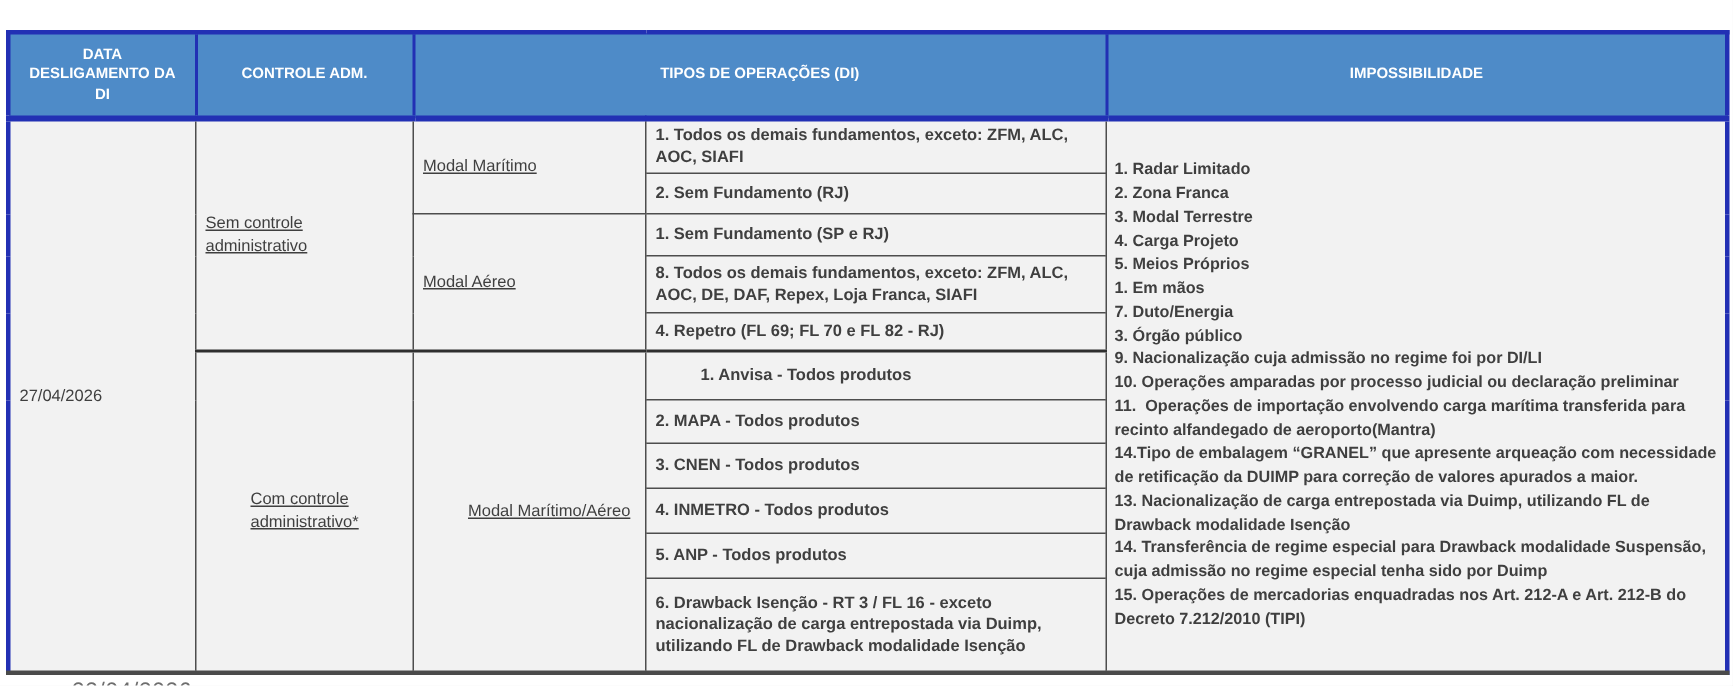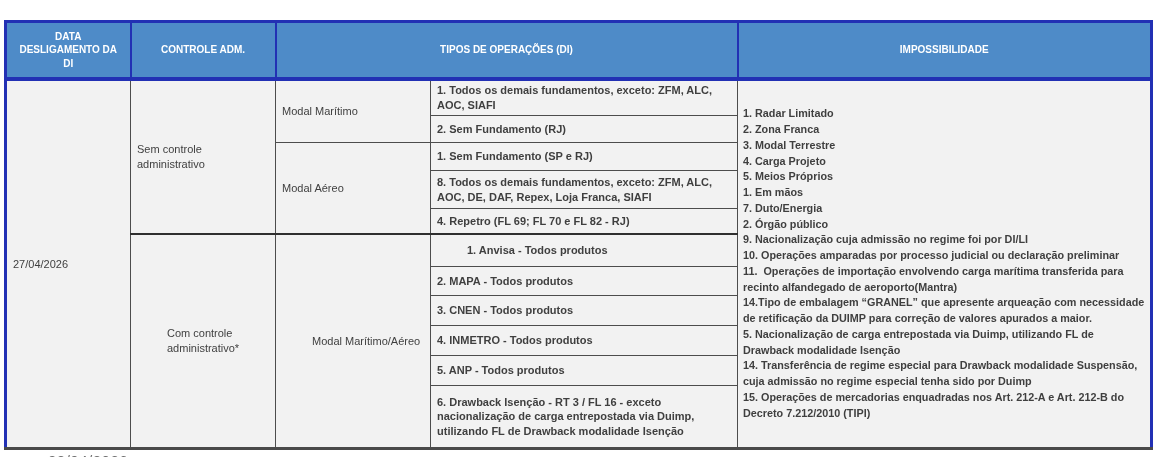--- a/index.html
+++ b/index.html
@@ -36,21 +36,21 @@
   td{
     border:1px solid #4d4d4d;
     background:var(--cell-bg);
     color:var(--body-text);
     font-size:11px;
     vertical-align:middle;
     padding:2px 6px;
     line-height:1.3;
   }
   td.date-cell{text-align:left;}
-  td.label-cell{font-weight:normal;}
+  td.label-cell{font-weight:normal;text-decoration:underline;}
   td.item-cell{font-weight:bold;}
   td.imp-cell{padding:20px 5px;}
   tr.sec-top > td{border-top:2px solid #2f2f2f;padding-left:36px;}
   .imp-item{
     font-size:10.8px;font-weight:bold;line-height:1.46;
     white-space:pre-wrap;
   }
   .footer-date{
     position:absolute;left:48px;top:436px;
     font-size:15px;color:var(--footer-text);
@@ -84,26 +84,26 @@
         <td class="label-cell" rowspan="2">Modal Marítimo</td>
         <td class="item-cell">1. Todos os demais fundamentos, exceto: ZFM, ALC, AOC, SIAFI</td>
         <td class="imp-cell" rowspan="11">
           <div class="imp-item">1. Radar Limitado</div>
           <div class="imp-item">2. Zona Franca</div>
           <div class="imp-item">3. Modal Terrestre</div>
           <div class="imp-item">4. Carga Projeto</div>
           <div class="imp-item">5. Meios Próprios</div>
           <div class="imp-item">1. Em mãos</div>
           <div class="imp-item">7. Duto/Energia</div>
-          <div class="imp-item">2. Órgão público</div>
+          <div class="imp-item">3. Órgão público</div>
           <div class="imp-item">9. Nacionalização cuja admissão no regime foi por DI/LI</div>
           <div class="imp-item">10. Operações amparadas por processo judicial ou declaração preliminar</div>
           <div class="imp-item">11.  Operações de importação envolvendo carga marítima transferida para recinto alfandegado de aeroporto(Mantra)</div>
           <div class="imp-item">14.Tipo de embalagem “GRANEL” que apresente arqueação com necessidade de retificação da DUIMP para correção de valores apurados a maior.</div>
-          <div class="imp-item">5. Nacionalização de carga entrepostada via Duimp, utilizando FL de Drawback modalidade Isenção</div>
+          <div class="imp-item">13. Nacionalização de carga entrepostada via Duimp, utilizando FL de Drawback modalidade Isenção</div>
           <div class="imp-item">14. Transferência de regime especial para Drawback modalidade Suspensão, cuja admissão no regime especial tenha sido por Duimp</div>
           <div class="imp-item">15. Operações de mercadorias enquadradas nos Art. 212-A e Art. 212-B do Decreto 7.212/2010 (TIPI)</div>
         </td>
       </tr>
       <tr style="height:27px">
         <td class="item-cell">2. Sem Fundamento (RJ)</td>
       </tr>
       <tr style="height:28px">
         <td class="label-cell" rowspan="3">Modal Aéreo</td>
         <td class="item-cell">1. Sem Fundamento (SP e RJ)</td>

